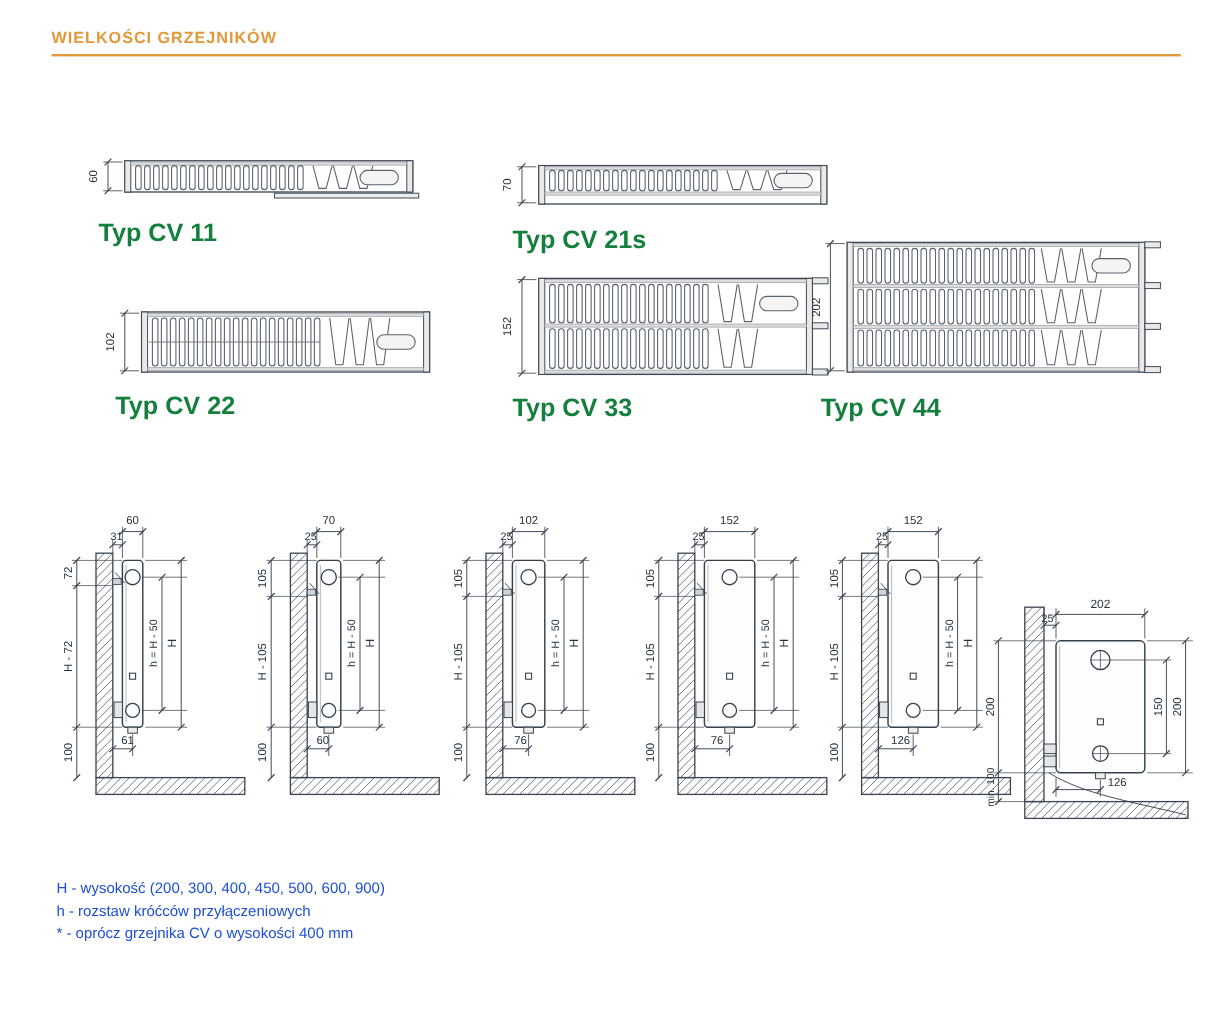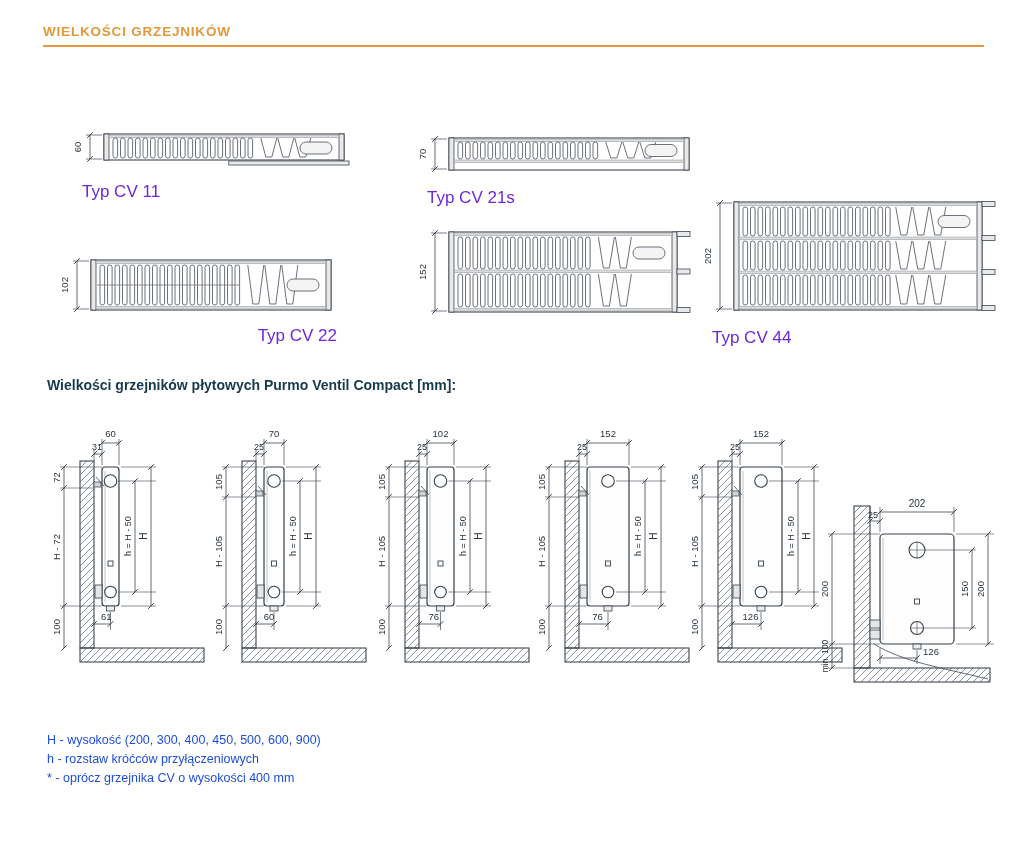--- a/index.html
+++ b/index.html
@@ -2,21 +2,21 @@
 <html><head>
 <meta charset="utf-8">
 <style>
   html,body{margin:0;padding:0;background:#ffffff;}
   .page{position:relative;width:1027px;height:850px;background:#fff;overflow:hidden;
         font-family:"Liberation Sans",sans-serif;}
   .header-title{position:absolute;left:43px;top:24px;font-size:13.5px;font-weight:600;
         letter-spacing:.8px;color:#E2993C;}
   .header-rule{position:absolute;left:43px;top:45px;width:941px;height:2px;background:#DD9838;}
   .fig{position:absolute;}
-  .fig-label{font-size:17px;font-weight:400;color:#6d28d9;margin-top:4px;margin-left:12px;}
+  .fig-label{font-size:21px;font-weight:700;color:#15803d;margin-top:4px;margin-left:12px;}
   .section-title{position:absolute;left:47px;top:377px;font-size:14px;font-weight:700;color:#16394C;}
   .mount{position:absolute;top:424px;}
   .detail{position:absolute;left:818px;top:486px;}
   .footnotes{position:absolute;left:47px;top:731px;color:#1d4ed8;font-size:12.5px;line-height:19px;}
   svg text{font-family:"Liberation Sans",sans-serif;}
 </style>
 </head>
 <body>
 
 <div class="page">
@@ -95,21 +95,21 @@
           <rect x="163" y="10" width="4.6" height="17" rx="2.2" fill="none" stroke="#5a626b" stroke-width="0.9"></rect>
           <rect x="170.5" y="10" width="4.6" height="17" rx="2.2" fill="none" stroke="#5a626b" stroke-width="0.9"></rect>
           <rect x="178" y="10" width="4.6" height="17" rx="2.2" fill="none" stroke="#5a626b" stroke-width="0.9"></rect>
           <path d="M190.8 10 L195.8 26 L201.8 26 L206.8 10" fill="none" stroke="#5a626b" stroke-width="0.9"></path>
           <path d="M207.8 10 L212.8 26 L218.8 26 L223.8 10" fill="none" stroke="#5a626b" stroke-width="0.9"></path>
           <path d="M224.8 10 L229.8 26 L235.8 26 L240.8 10" fill="none" stroke="#5a626b" stroke-width="0.9"></path>
           <rect x="230" y="12.5" width="32" height="12" rx="6" fill="#f4f4f4" stroke="#5a626b" stroke-width="0.9"></rect>
         </svg></div>
     <div class="fig-label">Typ CV 21s</div>
   </div>
-  <div class="fig" style="left:57px;top:254px;text-align:right;">
+  <div class="fig" style="left:84px;top:254px;">
     <div id="tv2"><svg width="280" height="64" viewBox="0 0 280 64">
           <line x1="16" y1="7" x2="32" y2="7" stroke="#3c4550" stroke-width="0.7"></line>
           <line x1="16" y1="55" x2="32" y2="55" stroke="#3c4550" stroke-width="0.7"></line>
           <line x1="20" y1="7" x2="20" y2="55" stroke="#3c4550" stroke-width="0.8"></line>
           <line x1="17.2" y1="9.8" x2="22.8" y2="4.2" stroke="#3c4550" stroke-width="1"></line>
           <line x1="17.2" y1="57.8" x2="22.8" y2="52.2" stroke="#3c4550" stroke-width="1"></line>
           <text x="11" y="31" font-size="9.5" fill="#26333d" text-anchor="middle" transform="rotate(-90 11 31)">102</text>
           <rect x="34" y="6" width="240" height="50" fill="#fff" stroke="#3c4550" stroke-width="1.1"></rect>
           <rect x="34" y="6" width="5" height="50" fill="#e9e9e9" stroke="#3c4550" stroke-width="0.8"></rect>
           <rect x="269" y="6" width="5" height="50" fill="#e9e9e9" stroke="#3c4550" stroke-width="0.8"></rect>
@@ -194,22 +194,23 @@
           <rect x="148" y="48" width="4.6" height="33" rx="2.2" fill="none" stroke="#5a626b" stroke-width="0.9"></rect>
           <rect x="155.5" y="48" width="4.6" height="33" rx="2.2" fill="none" stroke="#5a626b" stroke-width="0.9"></rect>
           <rect x="163" y="48" width="4.6" height="33" rx="2.2" fill="none" stroke="#5a626b" stroke-width="0.9"></rect>
           <rect x="170.5" y="48" width="4.6" height="33" rx="2.2" fill="none" stroke="#5a626b" stroke-width="0.9"></rect>
           <path d="M183.35999999999999 48 L188.35999999999999 80 L194.35999999999999 80 L199.35999999999999 48" fill="none" stroke="#5a626b" stroke-width="0.9"></path>
           <path d="M200.35999999999999 48 L205.35999999999999 80 L211.35999999999999 80 L216.35999999999999 48" fill="none" stroke="#5a626b" stroke-width="0.9"></path>
           <rect x="262" y="5.5" width="13" height="5" fill="#e9e9e9" stroke="#3c4550" stroke-width="0.8"></rect>
           <rect x="262" y="43" width="13" height="5" fill="#e9e9e9" stroke="#3c4550" stroke-width="0.8"></rect>
           <rect x="262" y="81.5" width="13" height="5" fill="#e9e9e9" stroke="#3c4550" stroke-width="0.8"></rect>
         </svg></div>
+    <div class="fig-label">Typ CV 33</div>
   </div>
-  <div class="fig" style="left:700px;top:196px;">
+  <div class="fig" style="left:672px;top:196px;">
     <div id="tv4"><svg width="300" height="124" viewBox="0 0 300 124">
           <line x1="16" y1="7" x2="32" y2="7" stroke="#3c4550" stroke-width="0.7"></line>
           <line x1="16" y1="113" x2="32" y2="113" stroke="#3c4550" stroke-width="0.7"></line>
           <line x1="20" y1="7" x2="20" y2="113" stroke="#3c4550" stroke-width="0.8"></line>
           <line x1="17.2" y1="9.8" x2="22.8" y2="4.2" stroke="#3c4550" stroke-width="1"></line>
           <line x1="17.2" y1="115.8" x2="22.8" y2="110.2" stroke="#3c4550" stroke-width="1"></line>
           <text x="11" y="60" font-size="9.5" fill="#26333d" text-anchor="middle" transform="rotate(-90 11 60)">202</text>
           <rect x="34" y="6" width="248" height="108" fill="#fff" stroke="#3c4550" stroke-width="1.1"></rect>
           <rect x="34" y="6" width="5" height="108" fill="#e9e9e9" stroke="#3c4550" stroke-width="0.8"></rect>
           <rect x="277" y="6" width="5" height="108" fill="#e9e9e9" stroke="#3c4550" stroke-width="0.8"></rect>
@@ -288,21 +289,20 @@
           <path d="M212.76 79 L217.76 108 L223.76 108 L228.76 79" fill="none" stroke="#5a626b" stroke-width="0.9"></path>
           <path d="M229.76 79 L234.76 108 L240.76 108 L245.76 79" fill="none" stroke="#5a626b" stroke-width="0.9"></path>
           <rect x="282" y="5.5" width="13" height="5" fill="#e9e9e9" stroke="#3c4550" stroke-width="0.8"></rect>
           <rect x="282" y="39.5" width="13" height="5" fill="#e9e9e9" stroke="#3c4550" stroke-width="0.8"></rect>
           <rect x="282" y="73.5" width="13" height="5" fill="#e9e9e9" stroke="#3c4550" stroke-width="0.8"></rect>
           <rect x="282" y="109.5" width="13" height="5" fill="#e9e9e9" stroke="#3c4550" stroke-width="0.8"></rect>
         </svg></div>
     <div class="fig-label">Typ CV 44</div>
   </div>
 
-  <div class="section-title">Wielkości grzejników płytowych Purmo Ventil Compact [mm]:</div>
 
   <div class="mount" id="m0" style="left:40px;"><svg width="172" height="272" viewBox="0 0 172 272">
         <clipPath id="h0">
           <rect x="40" y="37" width="14" height="187"></rect>
         </clipPath>
         <g clip-path="url(#h0)">
           <line x1="-147" y1="224" x2="40" y2="37" stroke="#59626b" stroke-width="0.7"></line>
           <line x1="-140" y1="224" x2="47" y2="37" stroke="#59626b" stroke-width="0.7"></line>
           <line x1="-133" y1="224" x2="54" y2="37" stroke="#59626b" stroke-width="0.7"></line>
           <line x1="-126" y1="224" x2="61" y2="37" stroke="#59626b" stroke-width="0.7"></line>

